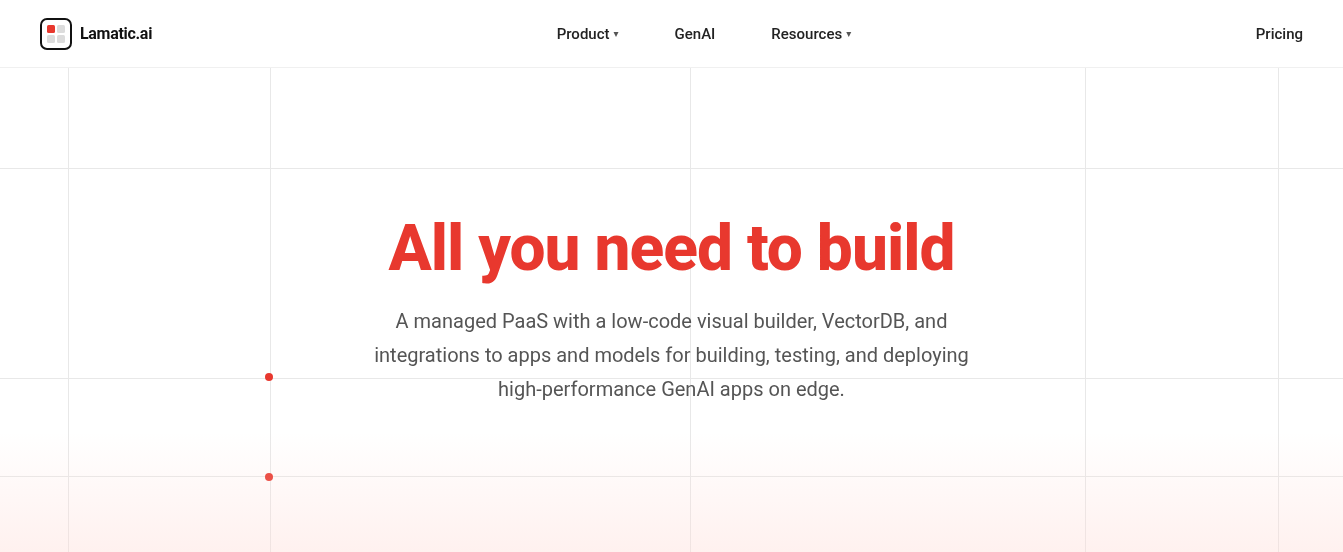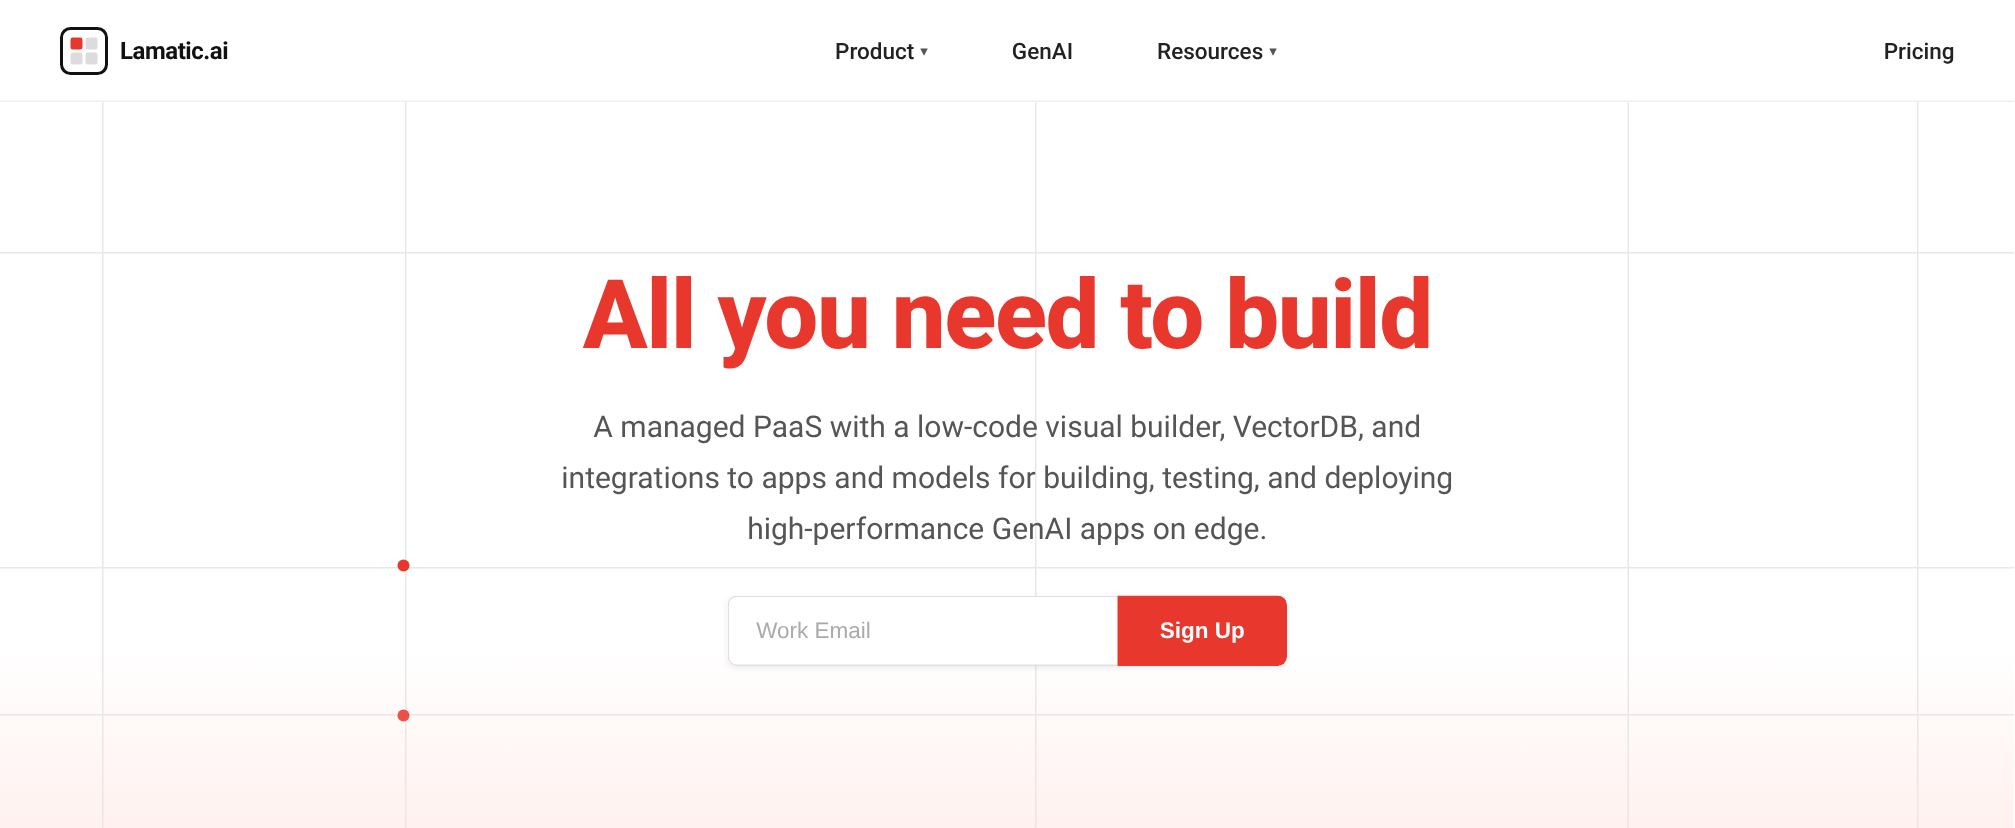--- a/index.html
+++ b/index.html
@@ -269,18 +269,14 @@
     <div class="red-dot" style="left: 265px; top: 405px;"></div>
   </div>
 
   <div class="hero-gradient"></div>
 
   <div class="hero-content">
     <h1 class="hero-title">
       <span>All you need to build</span><br>
     </h1>
     <p class="hero-subtitle">A managed PaaS with a low-code visual builder, VectorDB, and integrations to apps and models for building, testing, and deploying high-performance GenAI apps on edge.</p>
-    <div class="email-form">
-      <input class="email-input" type="email" placeholder="Work Email" style="">
-      <button class="signup-btn">Sign Up</button>
-    </div>
   </div>
 </section>
 
 </body></html>

